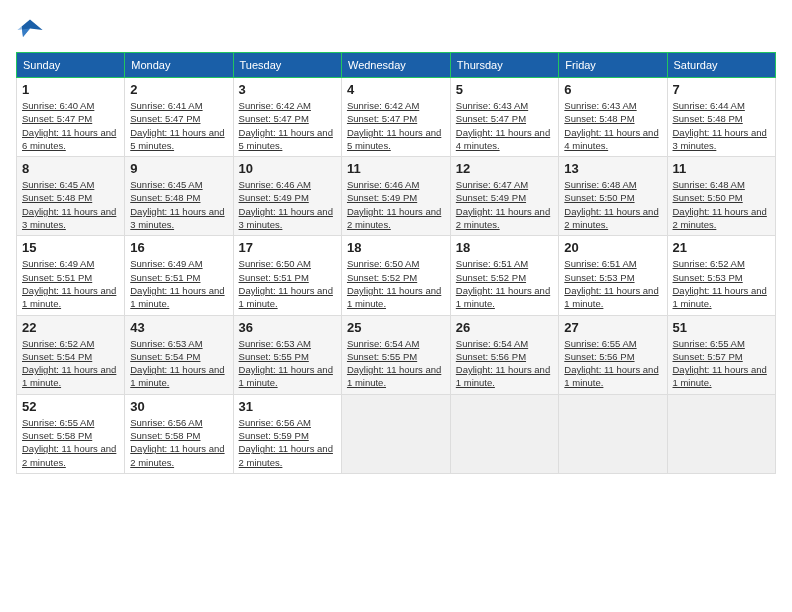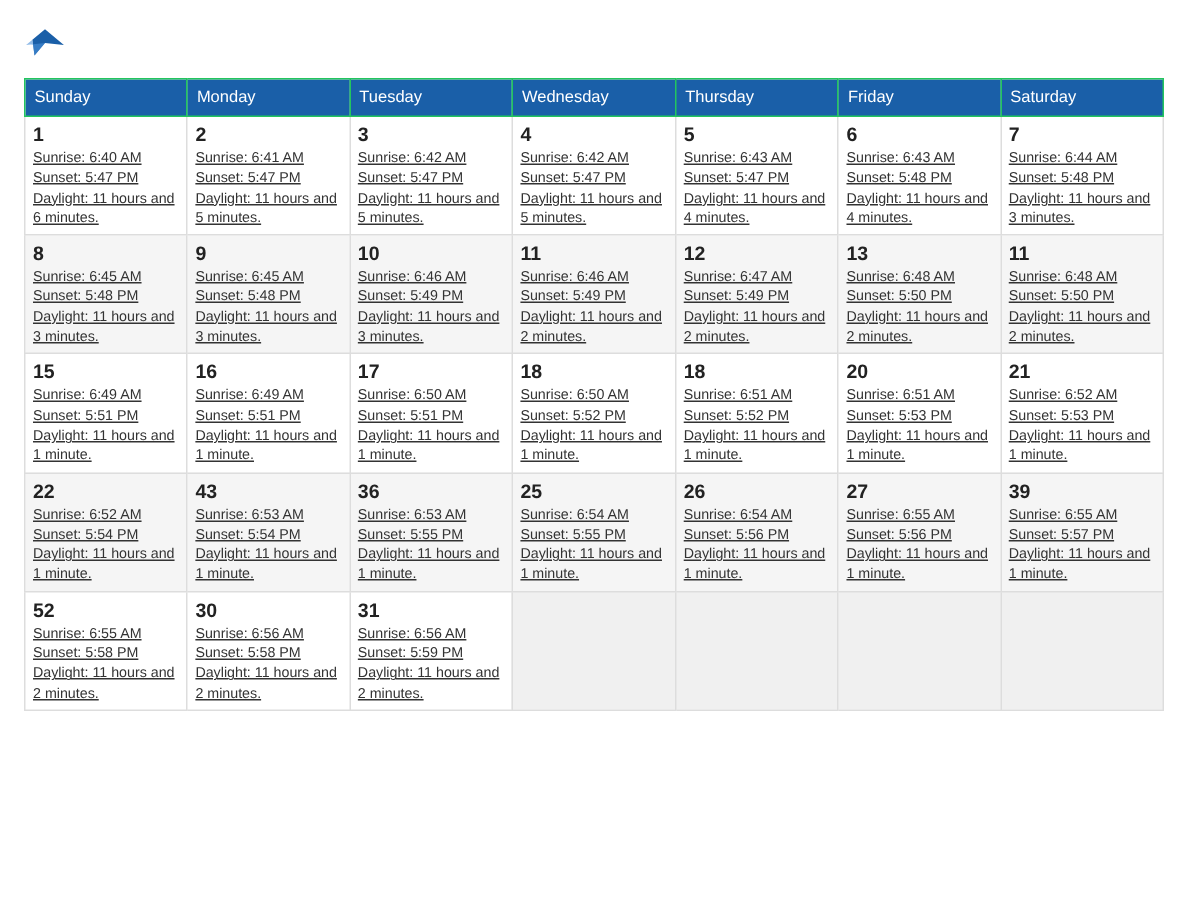--- a/index.html
+++ b/index.html
@@ -235,21 +235,21 @@
         </td>
         <td>
           <span class="day-num">26</span>
           <div class="day-info">Sunrise: 6:54 AM<br>Sunset: 5:56 PM<br>Daylight: 11 hours and 1 minute.</div>
         </td>
         <td>
           <span class="day-num">27</span>
           <div class="day-info">Sunrise: 6:55 AM<br>Sunset: 5:56 PM<br>Daylight: 11 hours and 1 minute.</div>
         </td>
         <td>
-          <span class="day-num">39</span>
+          <span class="day-num">51</span>
           <div class="day-info">Sunrise: 6:55 AM<br>Sunset: 5:57 PM<br>Daylight: 11 hours and 1 minute.</div>
         </td>
       </tr>
       <tr>
         <td>
           <span class="day-num">52</span>
           <div class="day-info">Sunrise: 6:55 AM<br>Sunset: 5:58 PM<br>Daylight: 11 hours and 2 minutes.</div>
         </td>
         <td>
           <span class="day-num">30</span>

